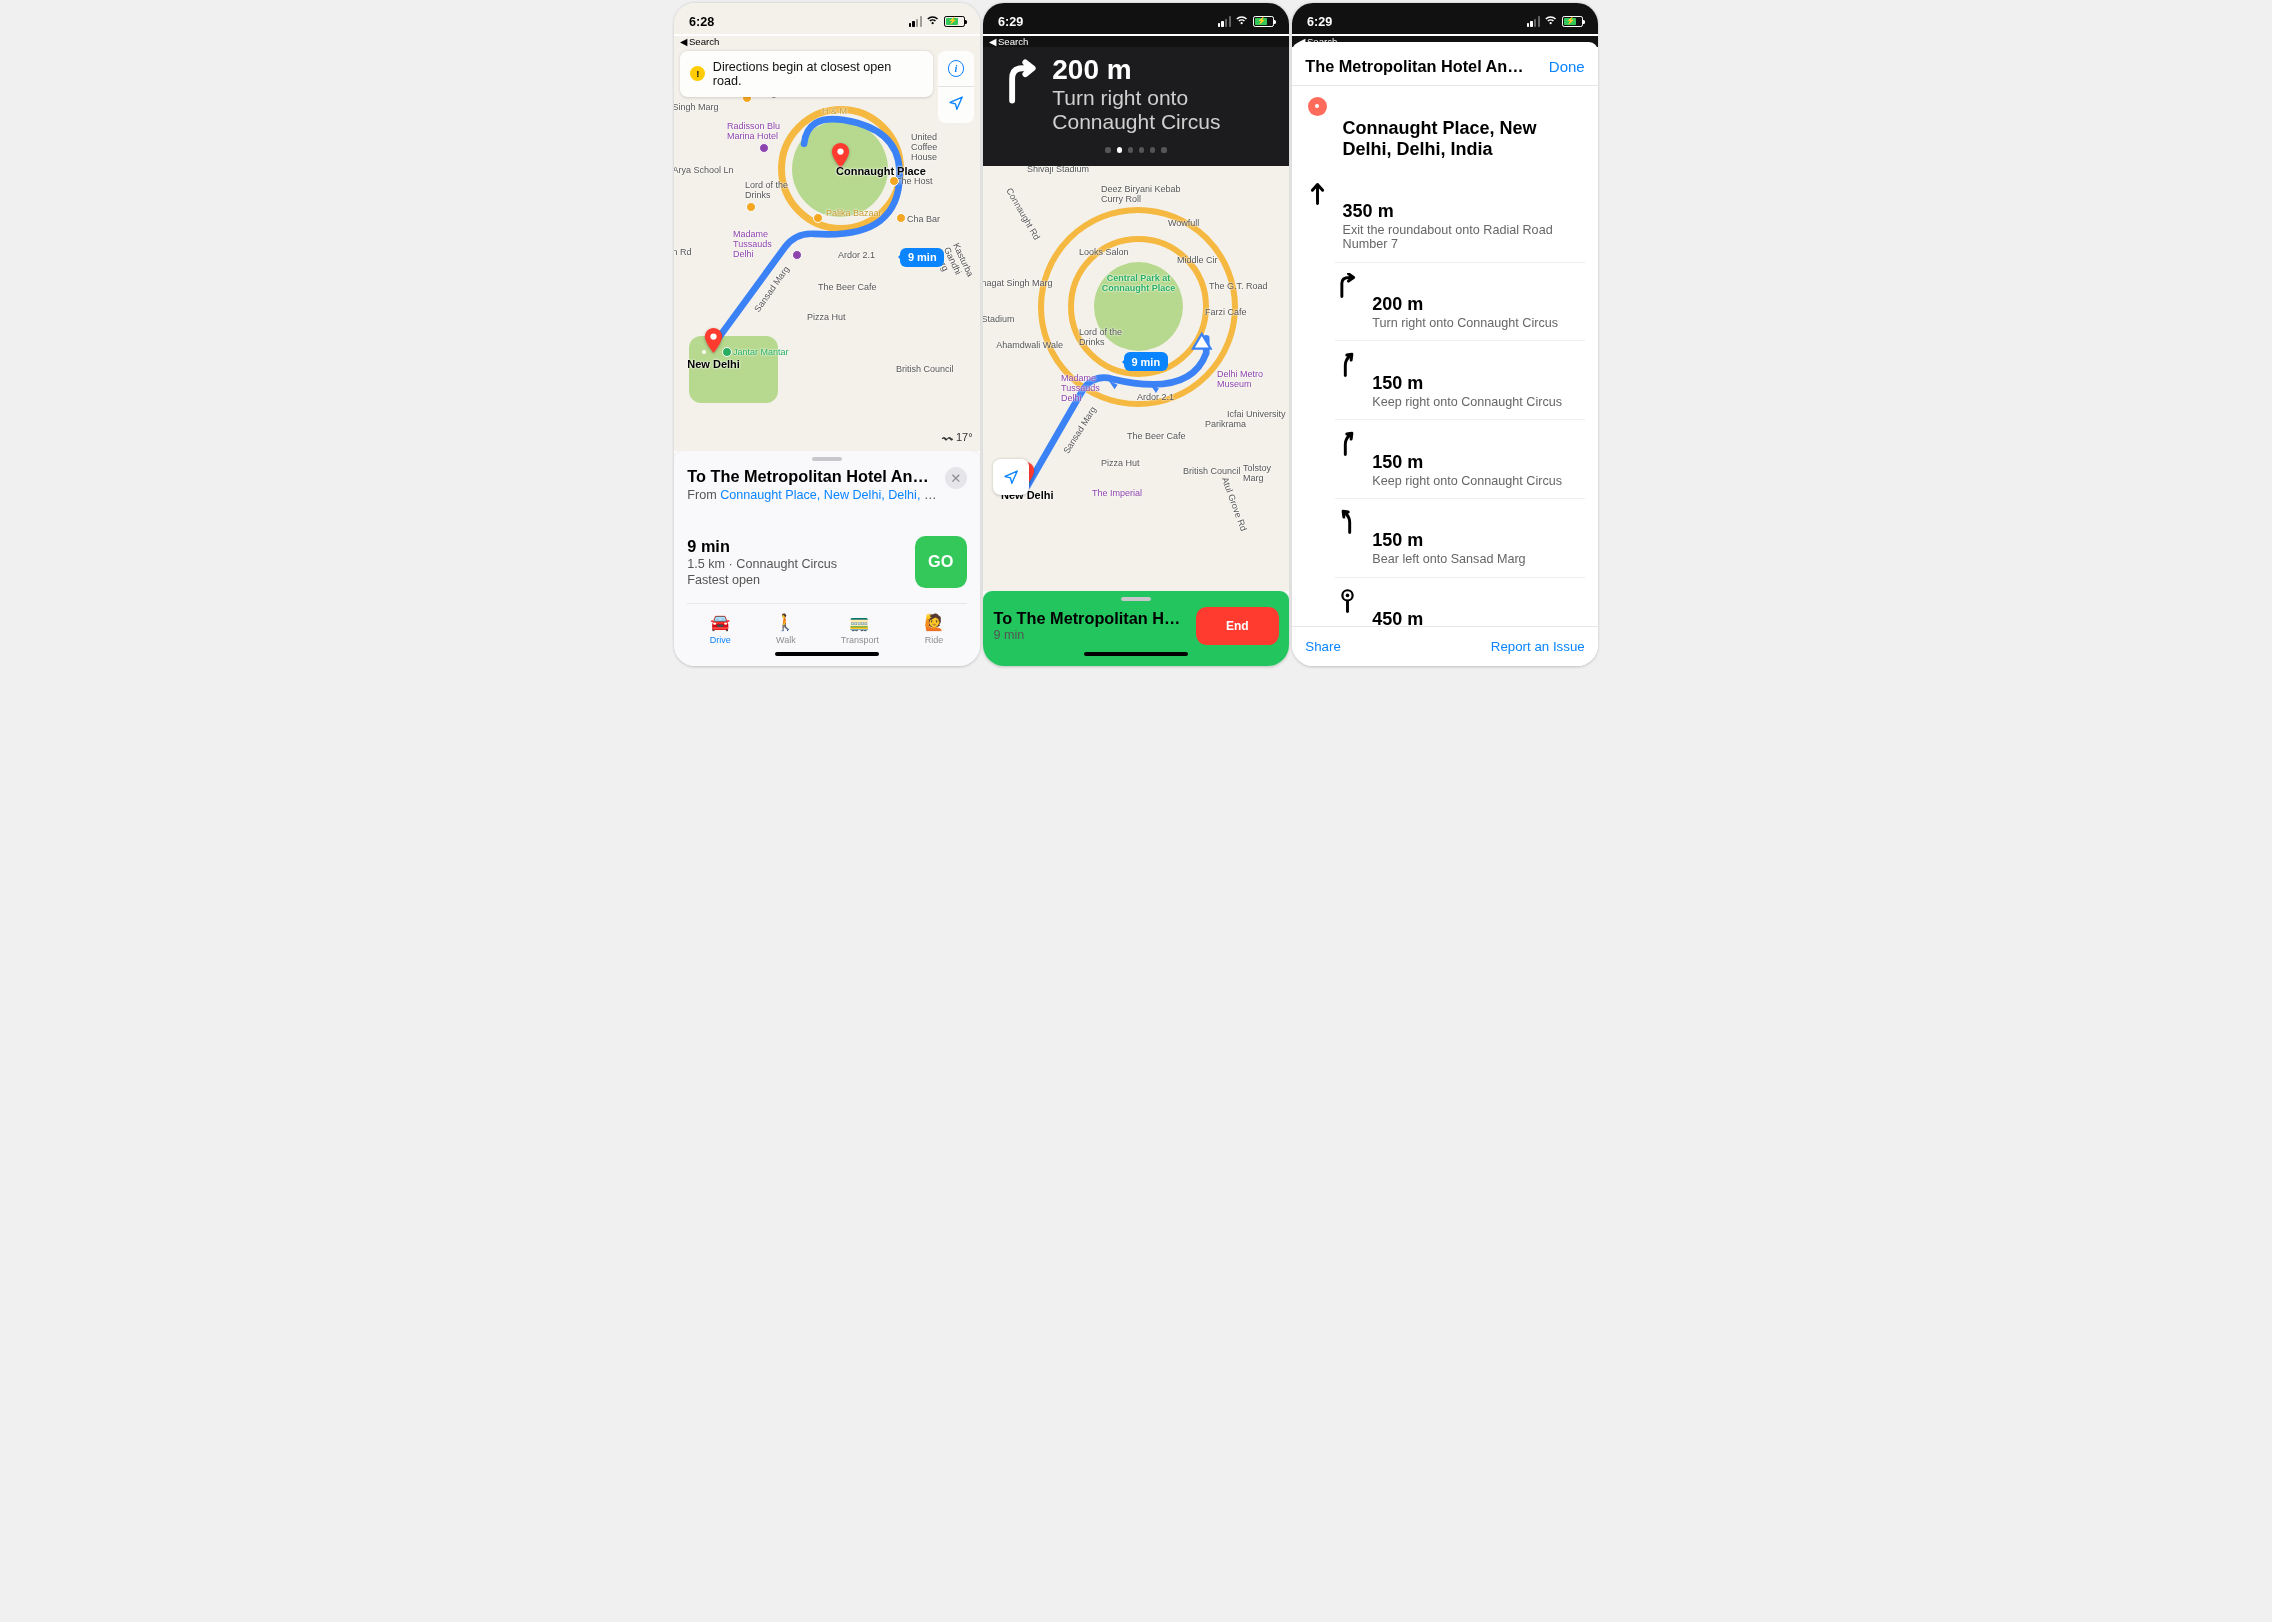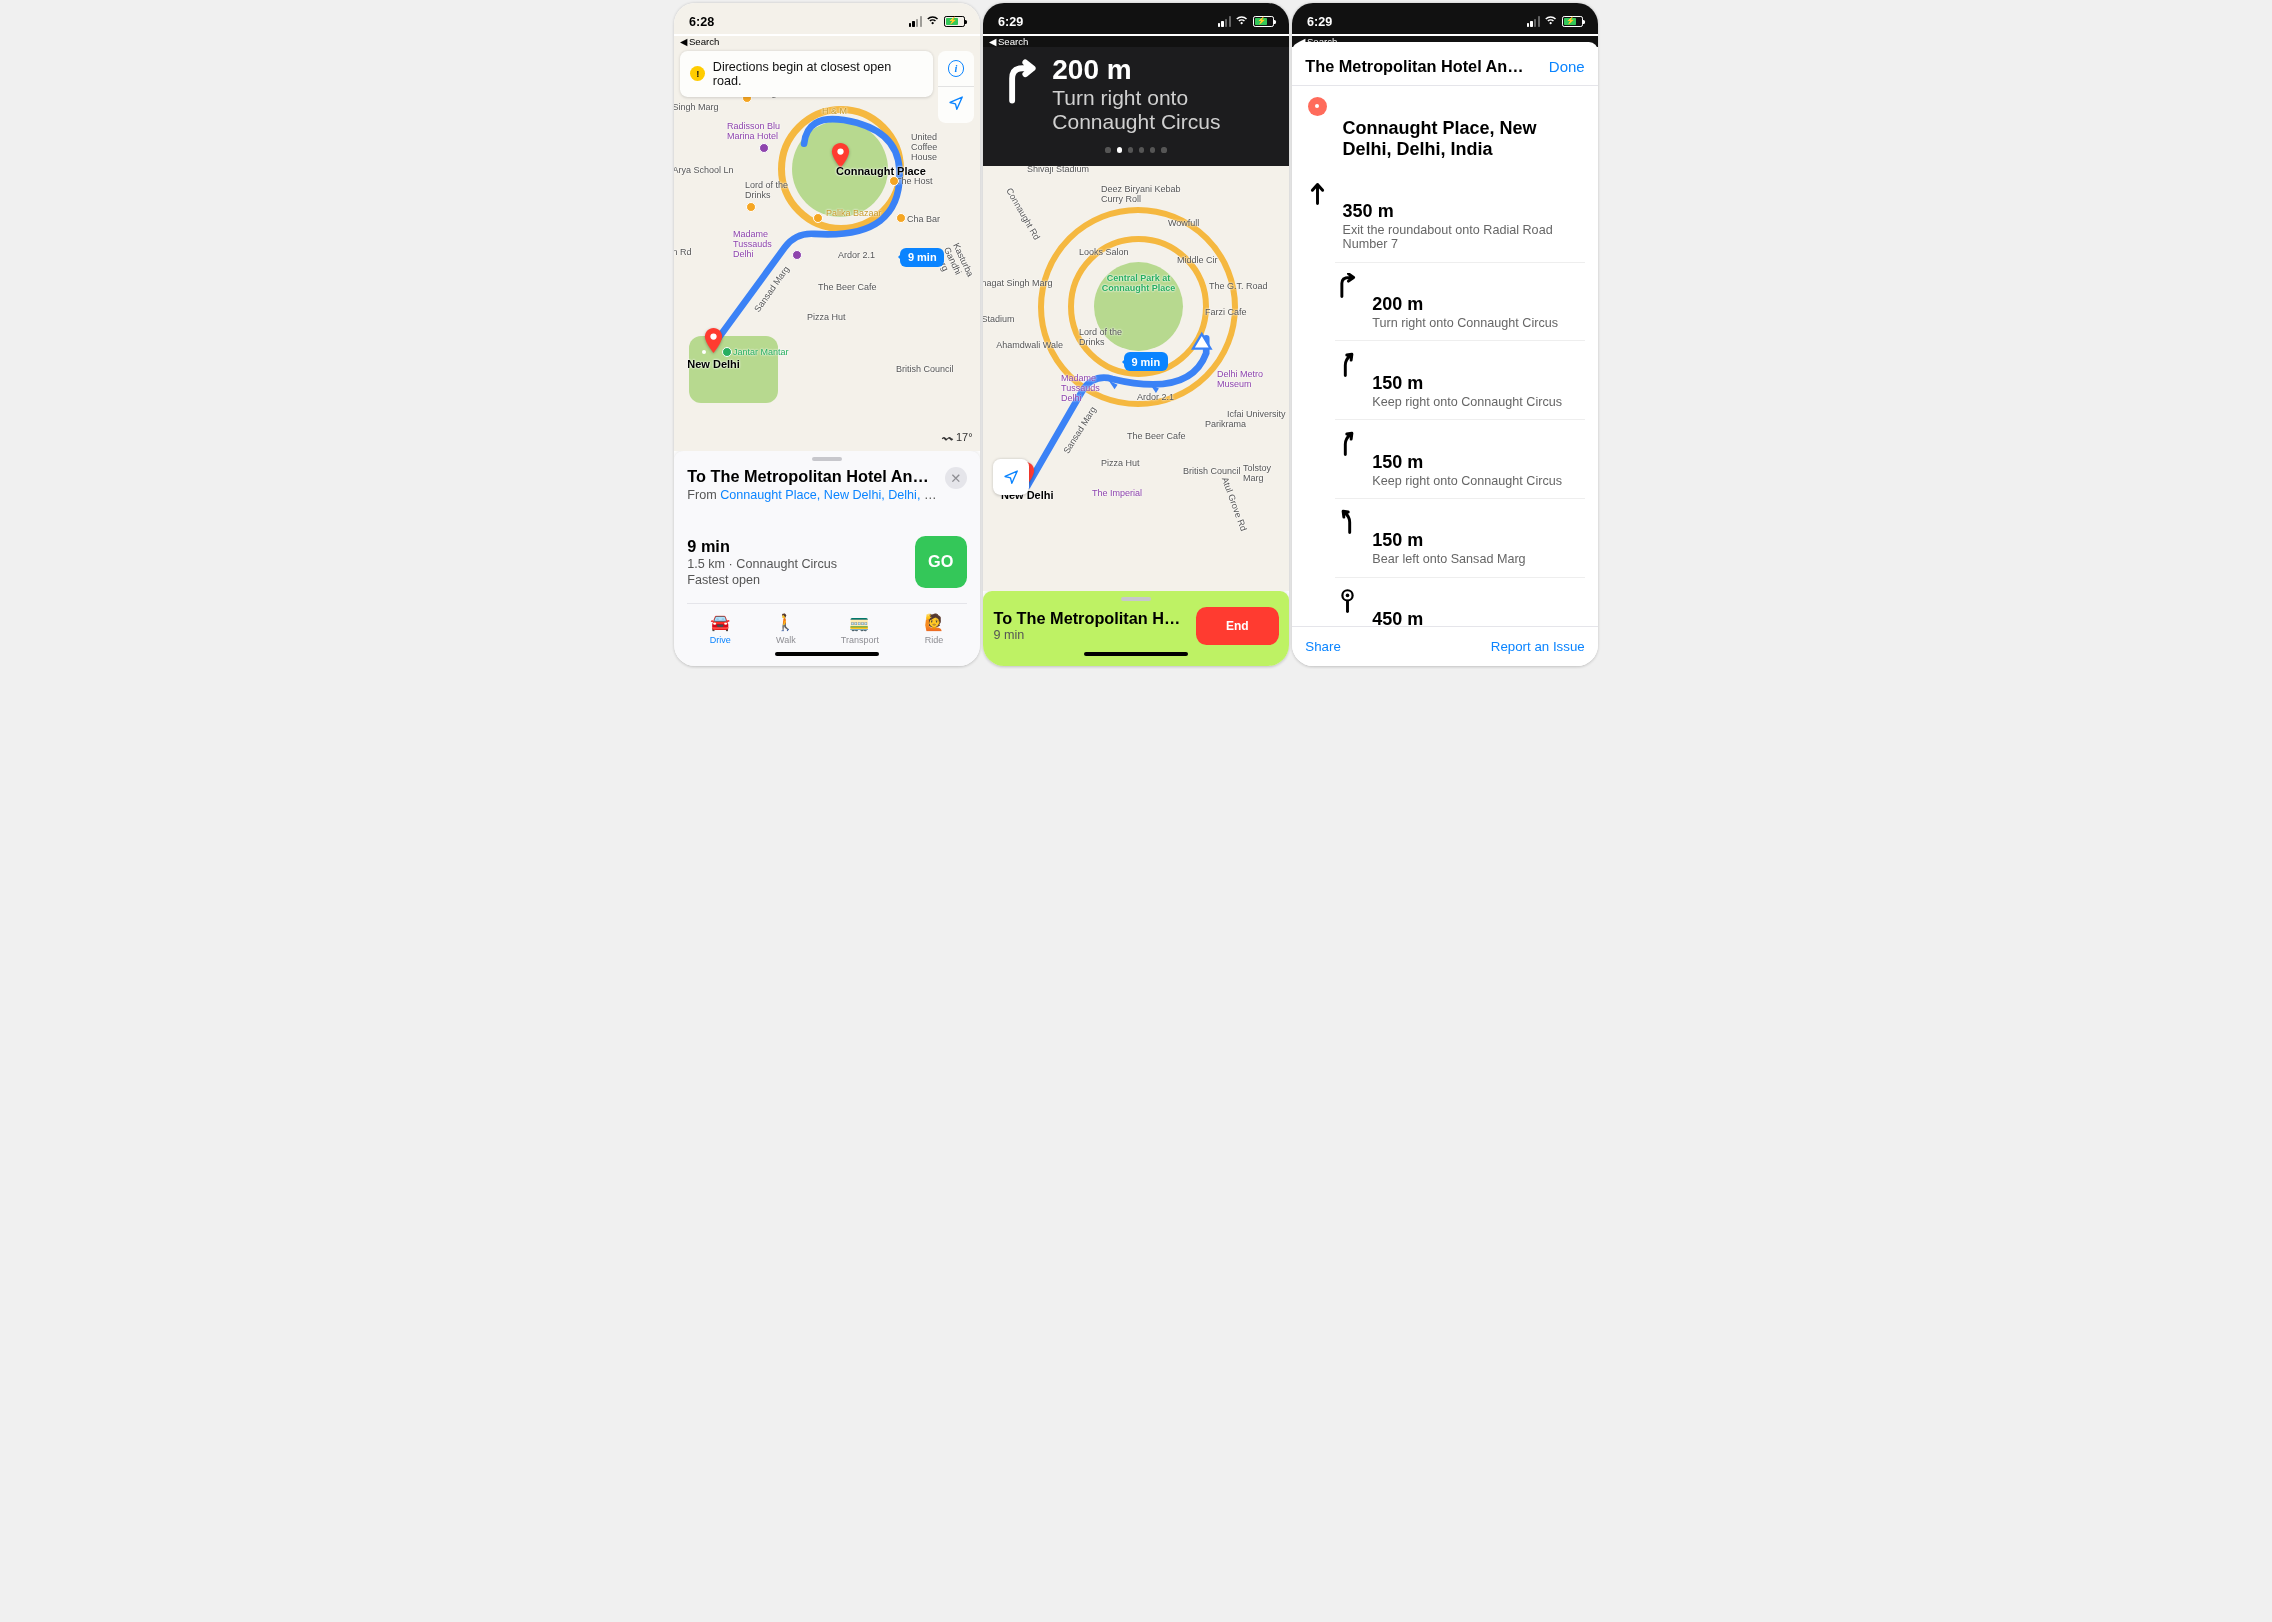--- a/index.html
+++ b/index.html
@@ -106,21 +106,21 @@
   
   .nav-header{background:#1c1c1e;color:#fff;padding:7.4px 13.3px 13.3px 13.3px;}
   .nav-body{display:flex;gap:12px;align-items:flex-start;}
   .turn-arrow{flex-shrink:0;margin-top:4.4px;}
   .turn-dist{font-size:28px;font-weight:700;}
   .turn-instr{font-size:21px;color:#d0d0d0;line-height:1.15;}
   .page-dots{display:flex;gap:6px;justify-content:center;margin-top:13.3px;}
   .page-dots span{width:5.2px;height:5.2px;border-radius:50%;background:#555;}
   .page-dots span.on{background:#fff;}
 
-  .bottom-card2{background:#bef264;padding:0 10.4px 7.4px 10.4px;border-radius:9px 9px 0 0;box-shadow:0 -0.7px 4.4px rgba(0,0,0,.1);}
+  .bottom-card2{background:#22c55e;padding:0 10.4px 7.4px 10.4px;border-radius:9px 9px 0 0;box-shadow:0 -0.7px 4.4px rgba(0,0,0,.1);}
   .nav-footer{display:flex;justify-content:space-between;align-items:center;gap:9px;margin-top:4.4px;}
   .nf-left .t{font-size:16.3px;font-weight:700;white-space:nowrap;overflow:hidden;text-overflow:ellipsis;max-width:200px;}
   .nf-left .s{font-size:12.6px;color:#555;}
   .end-btn{background:#ff3b30;color:#fff;font-size:12px;font-weight:600;padding:12px 30px;border-radius:10.4px;}
   .recenter{position:absolute;left:10.4px;bottom:96px;width:36px;height:36px;background:#fff;border-radius:7.4px;display:flex;align-items:center;justify-content:center;box-shadow:0 0.7px 3px rgba(0,0,0,.2);color:#0a84ff;}
   .list-sheet{background:#fff;border-radius:9px;margin-top:-4.4px;flex:1;display:flex;flex-direction:column;overflow:hidden;}
   .sheet-header{display:flex;justify-content:space-between;align-items:center;padding:15px 13.3px 9px 13.3px;font-size:16.3px;font-weight:700;}
   .done-btn{color:#0a84ff;font-size:15px;font-weight:400;}
   .steps{flex:1;overflow:auto;padding:0 0 0 0;border-top:0.7px solid #e5e5ea;}
   .step{display:flex;gap:13.3px;padding:10.4px 13.3px;align-items:flex-start;}

